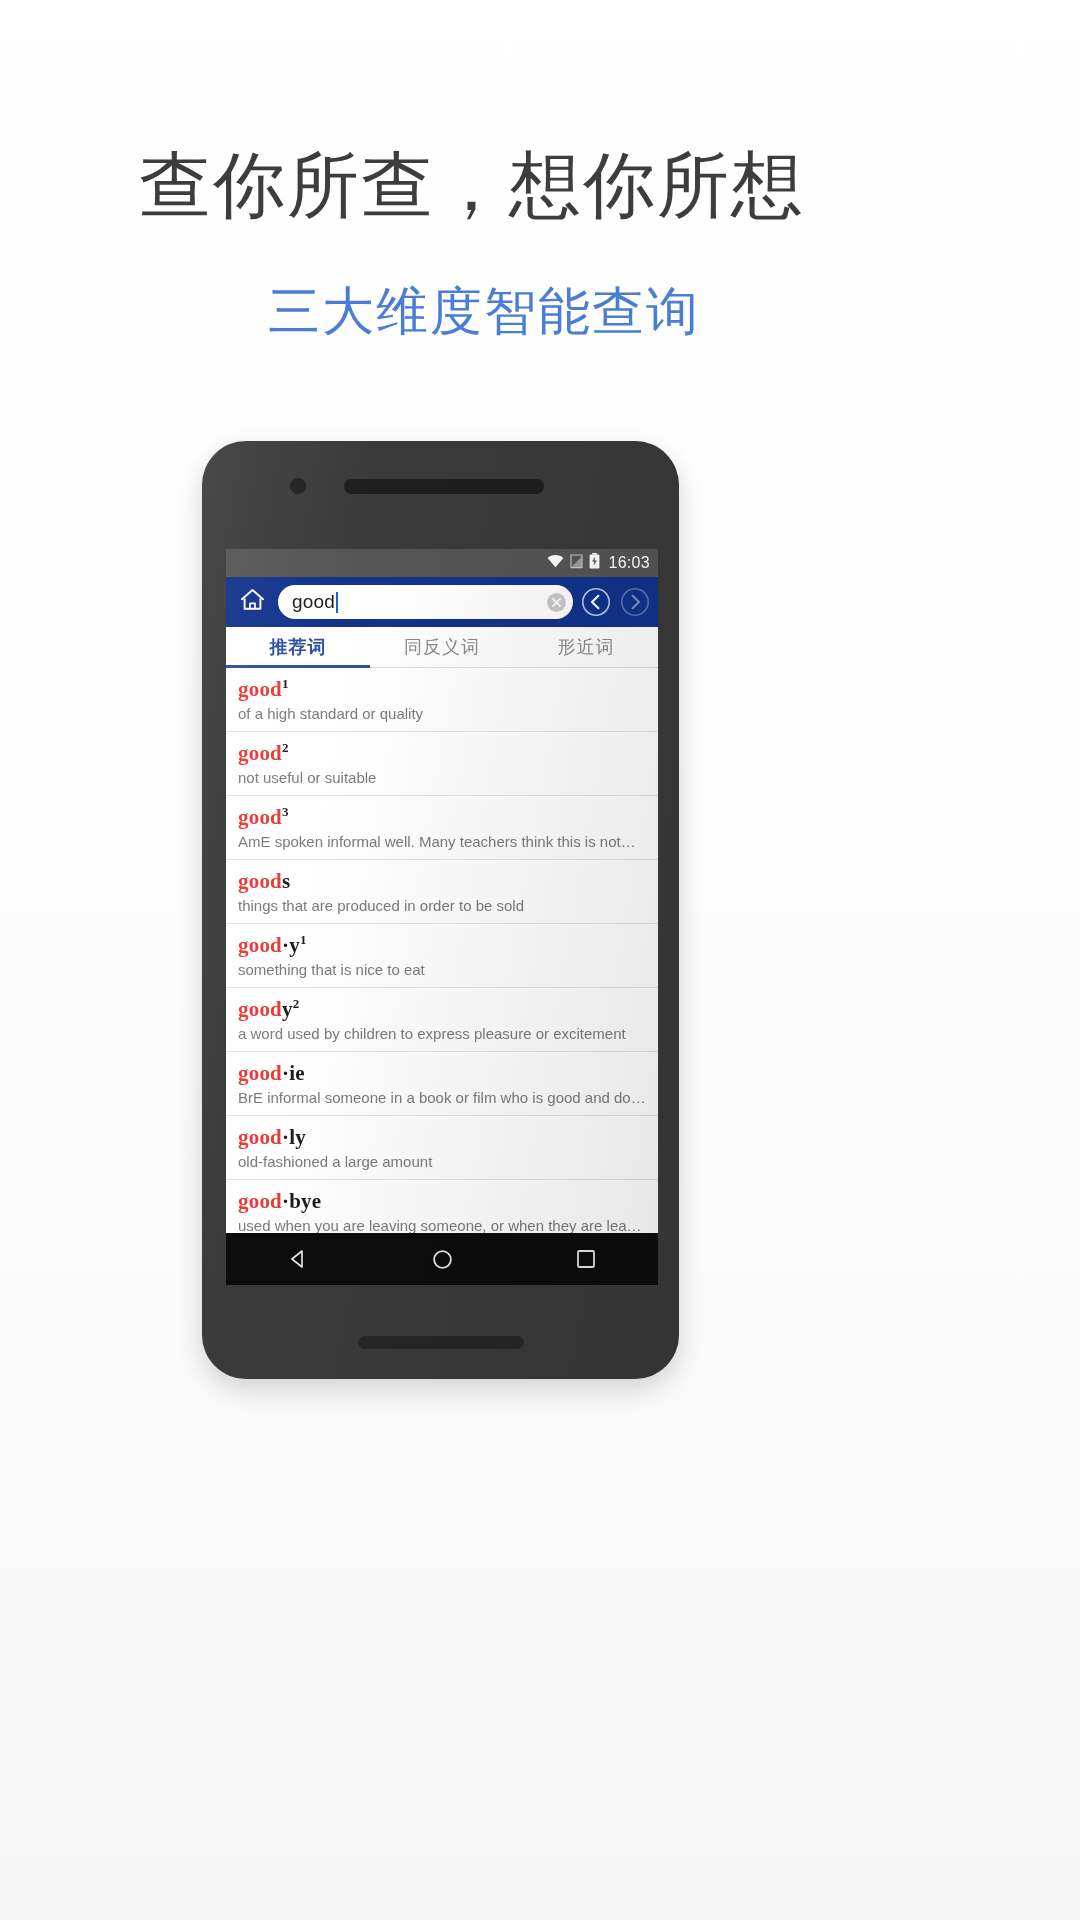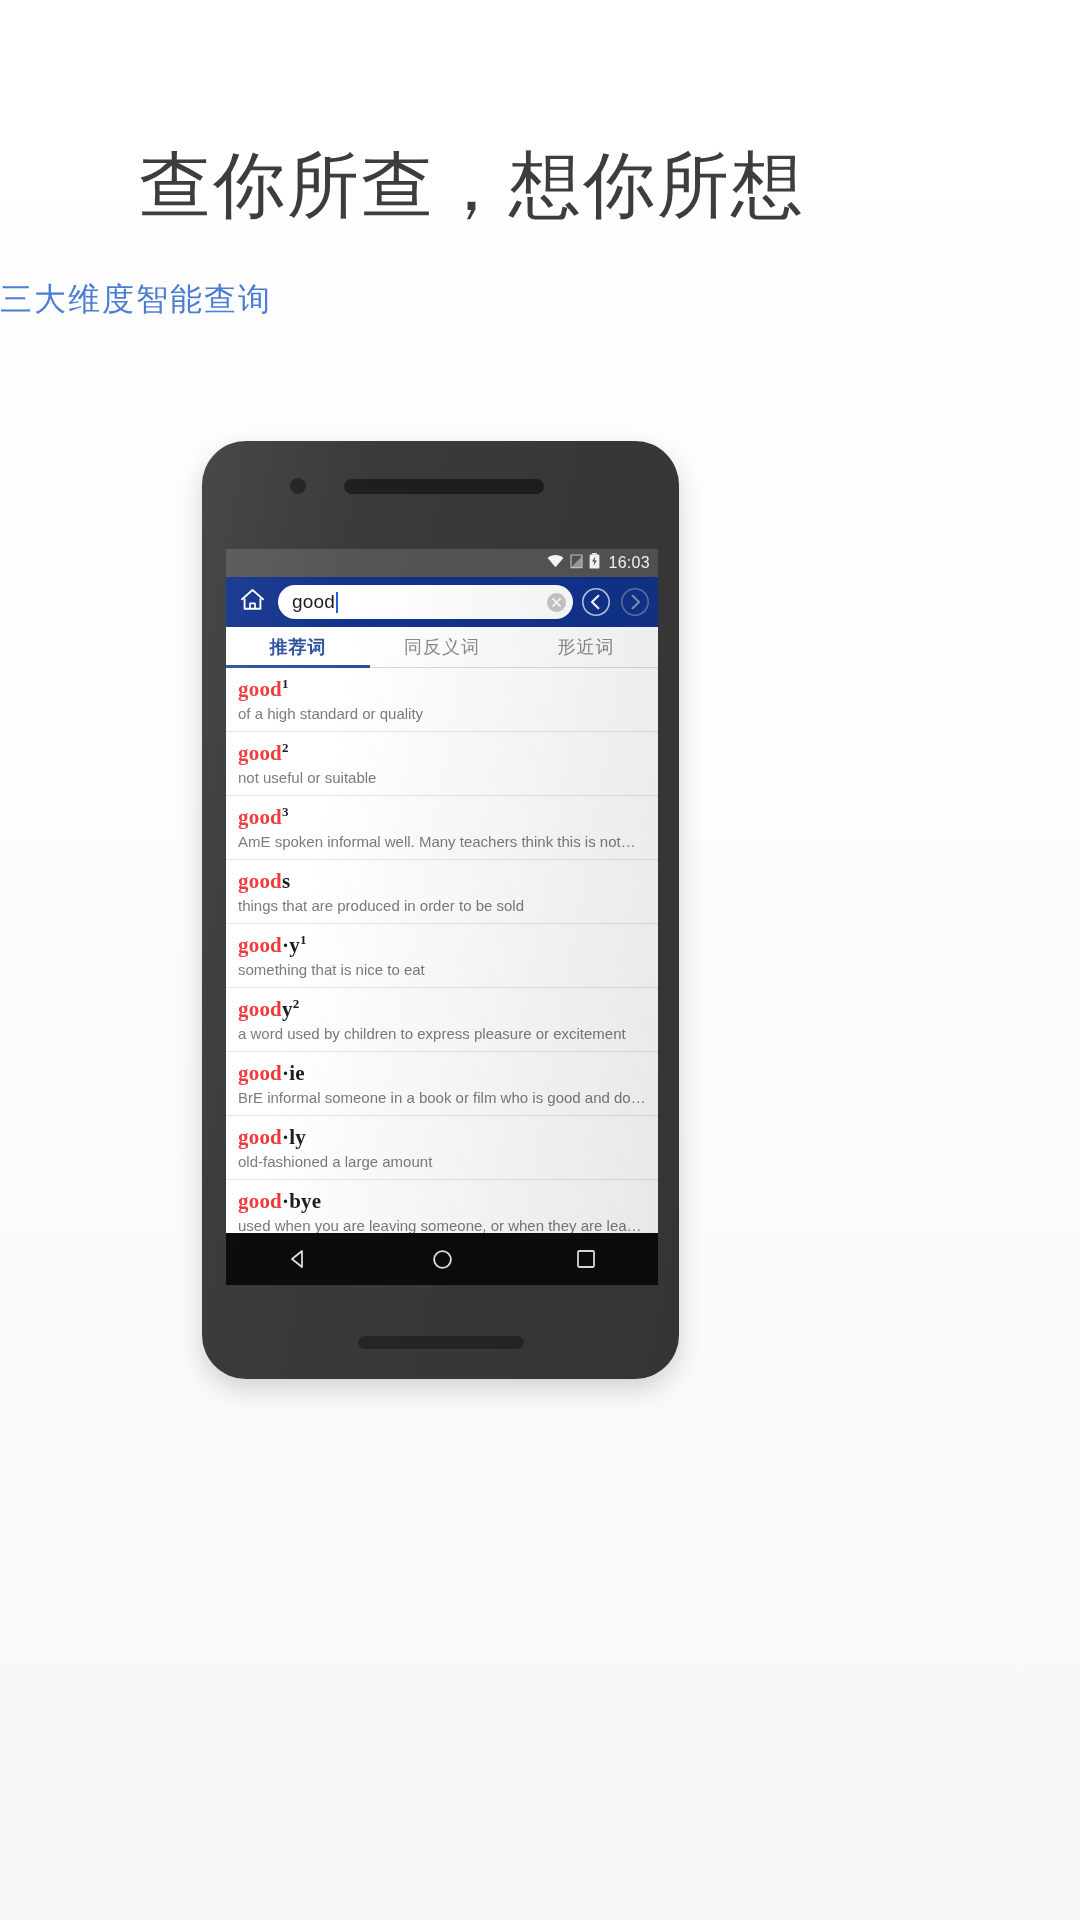--- a/index.html
+++ b/index.html
@@ -21,21 +21,22 @@
     text-align: center;
     font-size: 72px; line-height: 1.05;
     color: #3d3d3d;
     font-weight: 400;
     letter-spacing: 2px;
     font-family: "DejaVu Sans", "Liberation Sans", sans-serif;
     margin-left: 42px;
   }
   .subhead {
     position: absolute; top: 280px; left: 0; width: 968px;
-    font-size: 32px; line-height: 1.2;
+    text-align: center;
+    font-size: 52px; line-height: 1.2;
     color: #4a7ed4;
     font-weight: 400;
     letter-spacing: 2px;
     font-family: "DejaVu Sans", "Liberation Sans", sans-serif;
   }
 
   
   .phone {
     position: absolute;
     left: 202px; top: 441px;

